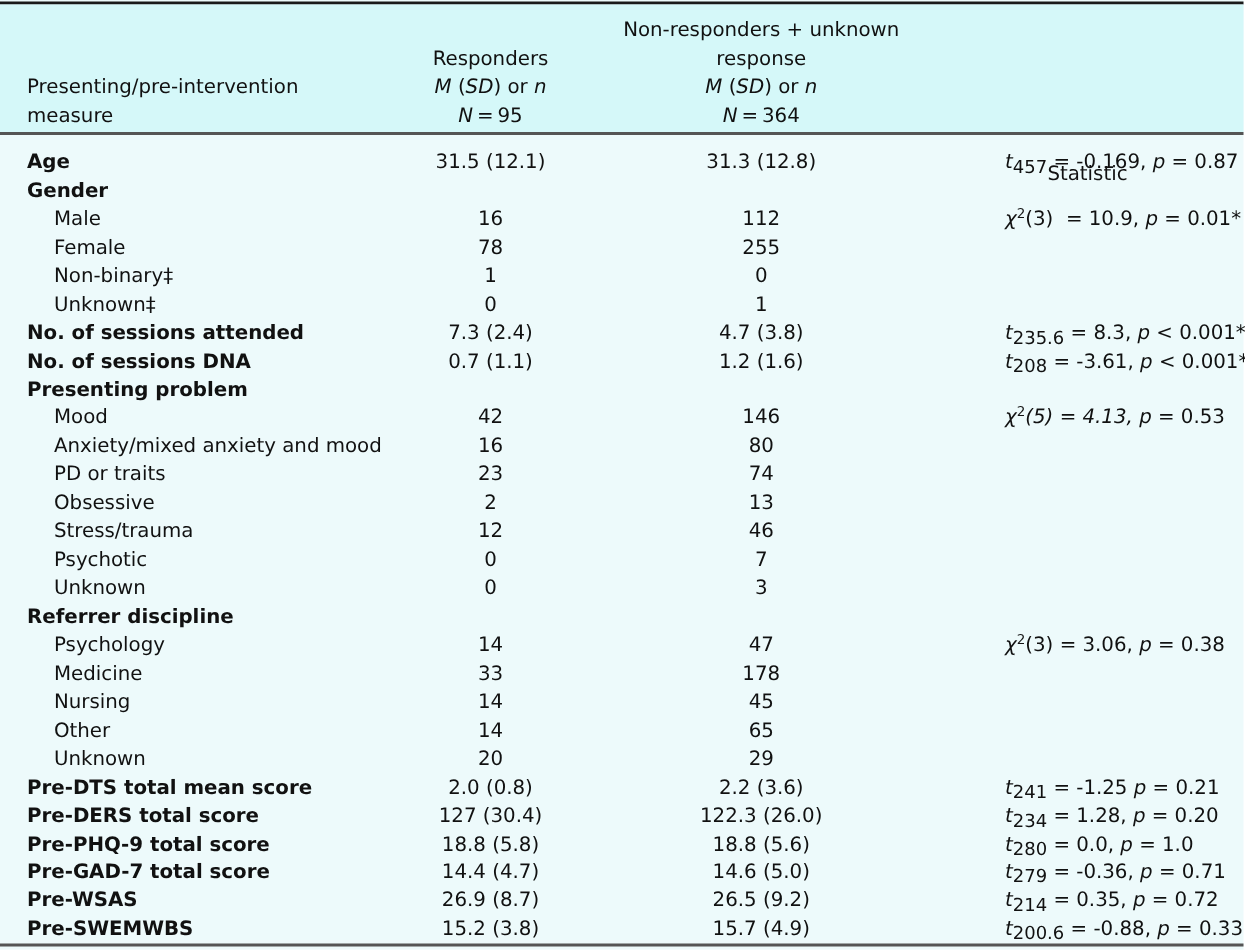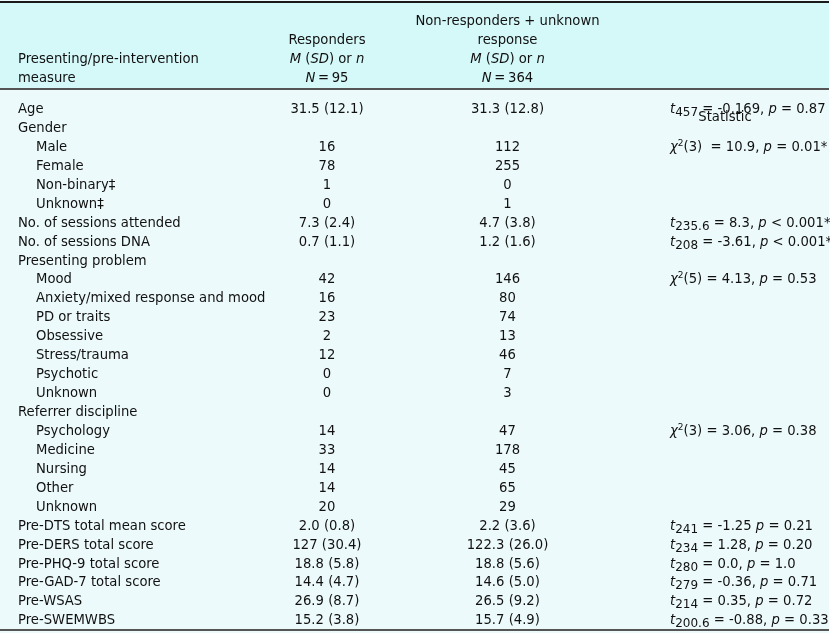--- a/index.html
+++ b/index.html
@@ -68,21 +68,21 @@
       position: relative;
       height: 18.95px;
       line-height: 18.95px;
       white-space: nowrap;
     }
     .row .c-label {
       position: absolute;
       left: 18px;
     }
     .row.indent .c-label { left: 36px; }
-    .row.bold .c-label { font-weight: normal; }
+    .row.bold .c-label { font-weight: bold; }
     .row .c-resp {
       position: absolute;
       left: 262px; width: 130px;
       text-align: center;
     }
     .row .c-nonresp {
       position: absolute;
       left: 410px; width: 195px;
       text-align: center;
     }
@@ -167,24 +167,24 @@
       </div>
       <div class="row bold">
         <span class="c-label">Presenting problem</span>
         <span class="c-resp"></span>
         <span class="c-nonresp"></span>
       </div>
       <div class="row indent">
         <span class="c-label">Mood</span>
         <span class="c-resp">42</span>
         <span class="c-nonresp">146</span>
-        <span class="c-stat stat"><span class="it">χ</span><sup>2</sup><span style="white-space: pre;">(5) = 4.13, </span><span><span class="it">p</span> = 0.53</span></span>
-      </div>
-      <div class="row indent">
-        <span class="c-label">Anxiety/mixed response and mood</span>
+        <span class="c-stat stat"><span class="it">χ</span><sup>2</sup><span style="white-space: pre; font-style: italic;">(5) = 4.13, </span><span><span class="it">p</span> = 0.53</span></span>
+      </div>
+      <div class="row indent">
+        <span class="c-label">Anxiety/mixed anxiety and mood</span>
         <span class="c-resp">16</span>
         <span class="c-nonresp">80</span>
       </div>
       <div class="row indent">
         <span class="c-label">PD or traits</span>
         <span class="c-resp">23</span>
         <span class="c-nonresp">74</span>
       </div>
       <div class="row indent">
         <span class="c-label">Obsessive</span>

